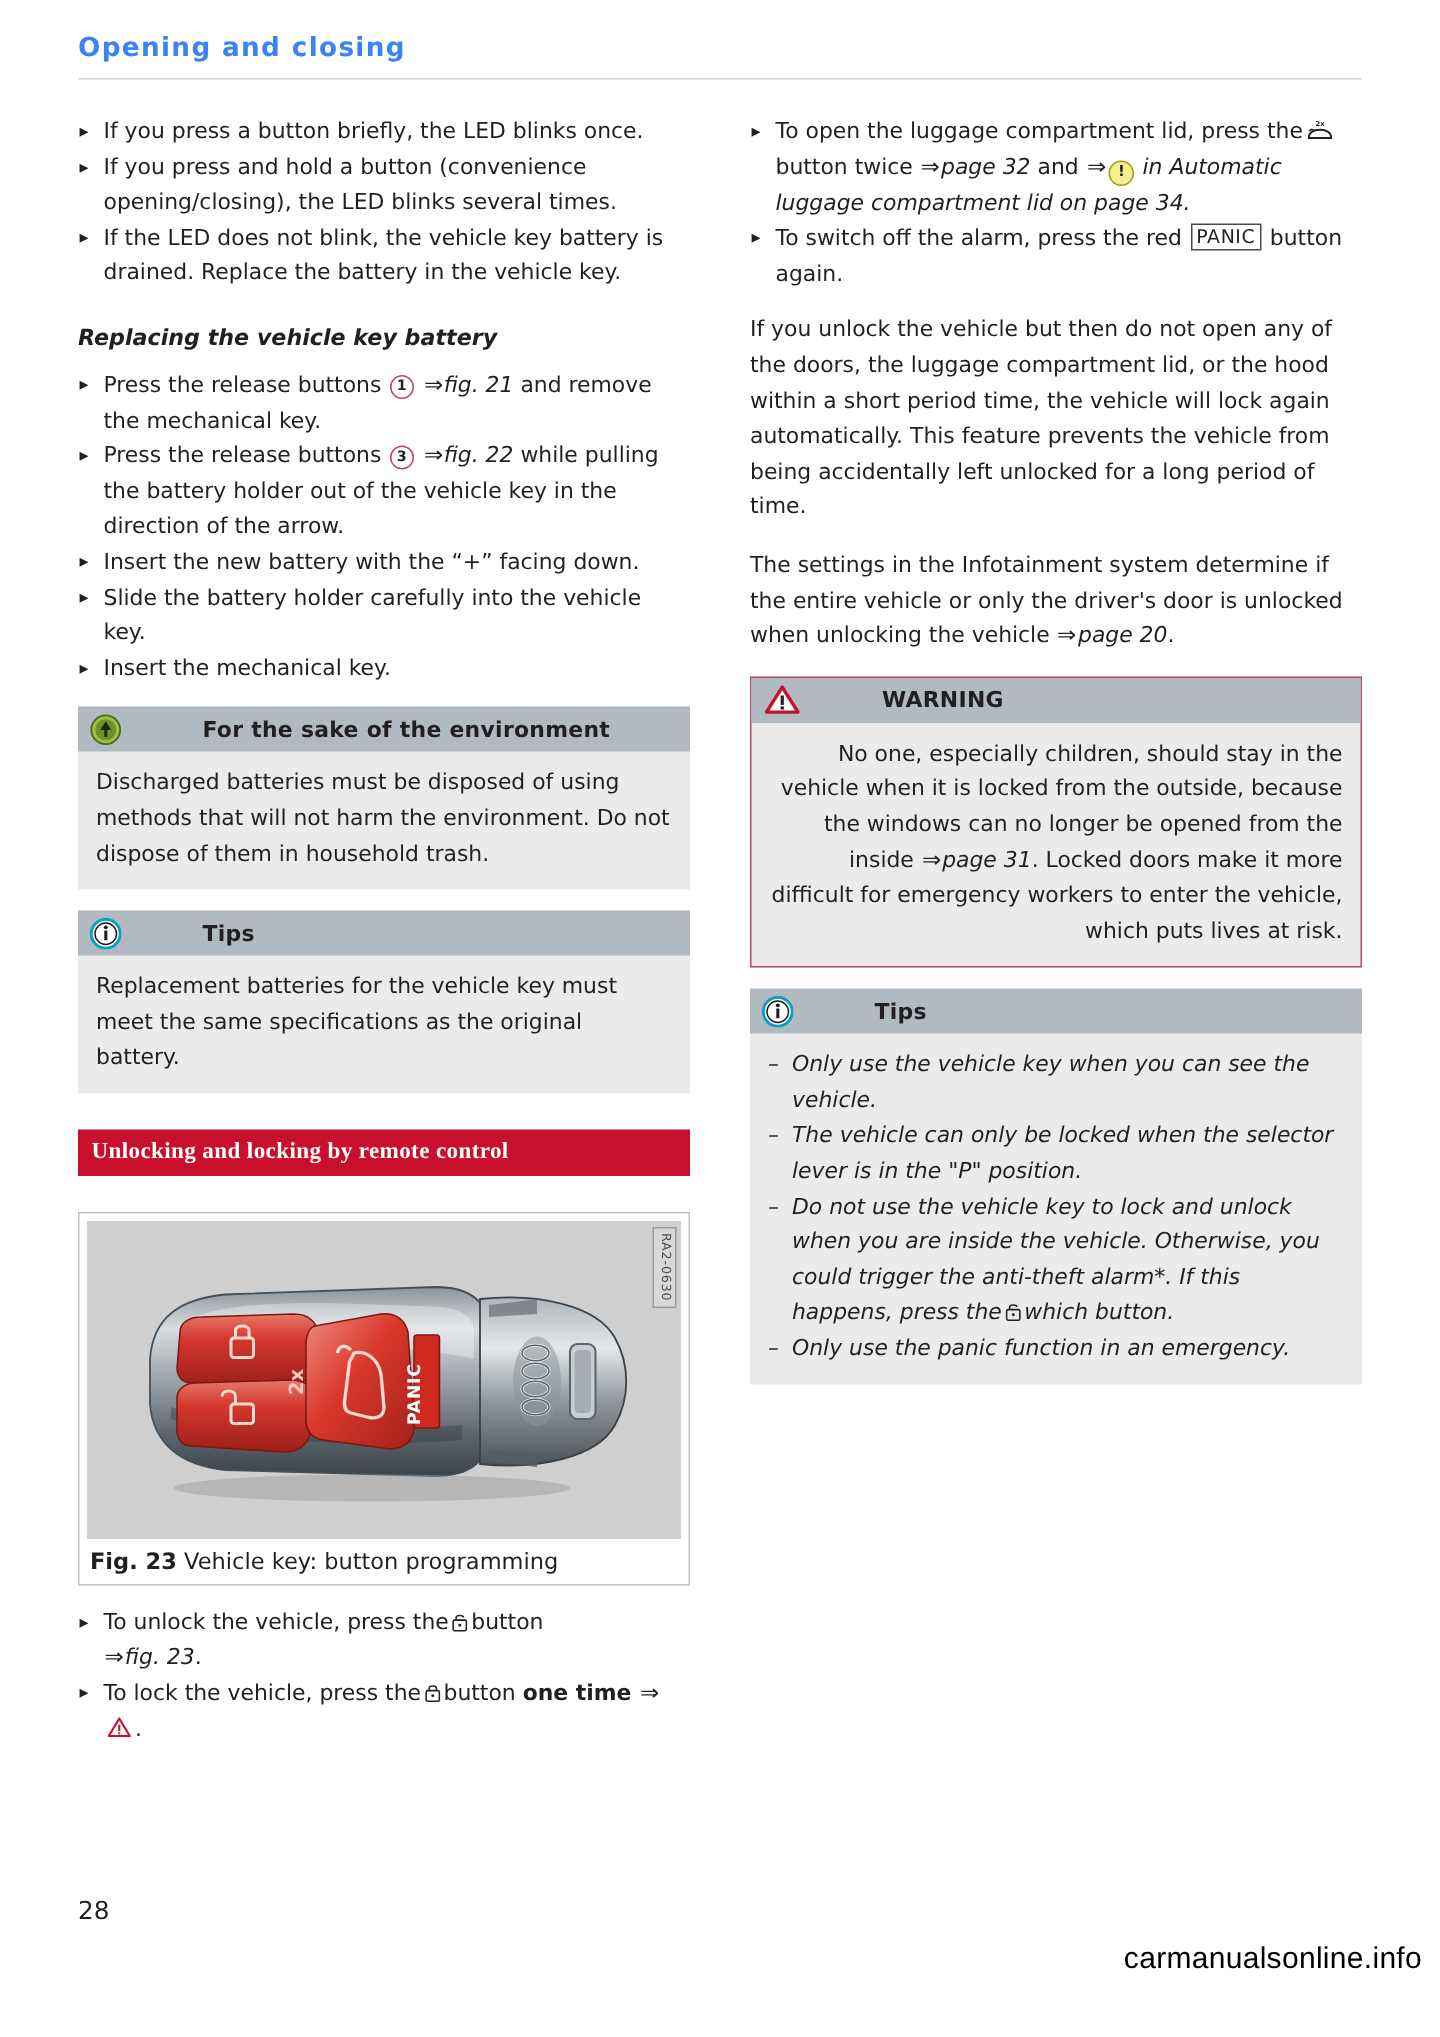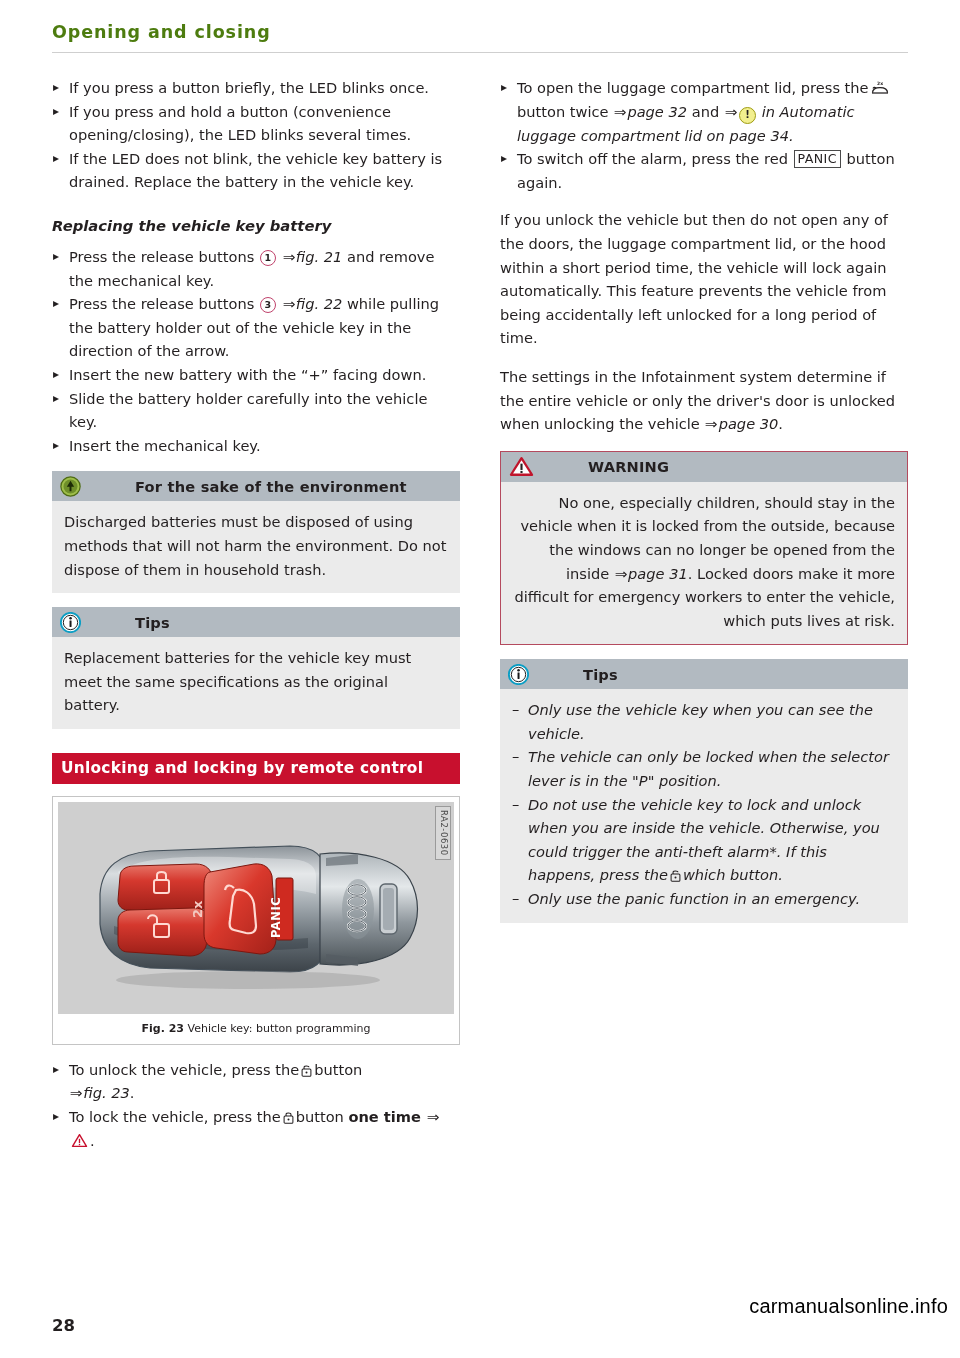--- a/index.html
+++ b/index.html
@@ -17,21 +17,21 @@
     position: absolute;
     left: 0; top: 0;
     width: 960px; height: 1358px;
   }
   .running-head {
     position: absolute;
     left: 52px; top: 22px;
     font-size: 17.5px;
     font-weight: bold;
     letter-spacing: 0.9px;
-    color: #4d7c0f;
+    color: #3b82f6;
   }
   .head-rule {
     position: absolute;
     left: 52px; top: 52px;
     width: 856px; height: 1px;
     background: #cfcfcf;
   }
   .col {
     position: absolute;
     top: 76px;
@@ -190,27 +190,28 @@
   .box-warning .box-hd { background: #b2bac1; }
 
   .ico-env, .ico-info {
     width: 21px; height: 21px;
     flex: 0 0 auto;
   }
   .ico-warn-hd { width: 25px; height: 22px; flex: 0 0 auto; }
 
   
   .sec-banner {
-    margin: 24px 0 12px 0;
+    margin: 24px 0 24px 0;
     background: #c8102e;
     color: #ffffff;
     font-size: 15.4px;
     font-weight: bold;
     letter-spacing: 0.25px;
     padding: 6px 9px 7px 9px;
+    font-family: Liberation Serif, serif;
   }
 
   
   .figure-wrap {
     border: 1px solid #c4c4c4;
     background: #ffffff;
     padding: 5px 5px 0 5px;
     position: relative;
   }
   .fig-img {
@@ -228,32 +229,31 @@
     color: #4a4a4a;
     font-size: 8.4px;
     letter-spacing: 0.6px;
     writing-mode: vertical-rl;
     text-orientation: mixed;
     padding: 3px 1px 3px 0px;
     font-family: "DejaVu Sans", "Liberation Sans", sans-serif;
   }
   .fig-cap {
     padding: 7px 2px 7px 2px;
-    font-size: 11px;
+    font-size: 15px;
     line-height: 16px;
-    text-align: center;
   }
   .fig-cap .fignum { font-weight: bold; }
 
   
   .page-num {
     position: absolute;
-    left: 52px; top: 1316px;
+    left: 52px; top: 1264px;
     font-size: 16.5px;
-    font-weight: bold;
+    font-weight: normal;
   }
   .watermark {
     position: absolute;
     right: 12px; top: 1295px;
     font-size: 20px;
     color: #000000;
     letter-spacing: 0.2px;
     font-family: "Liberation Sans", sans-serif;
   }
 </style>
@@ -459,21 +459,21 @@
         <span>To switch off the alarm, press the red</span>
         <span class="kbd-panic">PANIC</span>
         <span>button again.</span>
       </li>
     </ul>
 
     <p class="body-par" style="margin-top:14px;">If you unlock the vehicle but then do not open any of the doors, the luggage compartment lid, or the hood within a short period time, the vehicle will lock again automatically. This feature prevents the vehicle from being accidentally left unlocked for a long period of time.</p>
 
     <p class="body-par">
       <span>The settings in the Infotainment system determine if the entire vehicle or only the driver's door is unlocked when unlocking the vehicle</span>
-      <span class="ref-arrow">⇒</span><span class="ital">page 30</span><span>.</span>
+      <span class="ref-arrow">⇒</span><span class="ital">page 20</span><span>.</span>
     </p>
 
     <div class="box box-warning">
       <div class="box-hd">
         <svg class="ico-warn-hd" viewBox="0 0 26 23">
           <path d="M13 2.2 L24 19.6 L2 19.6 Z" fill="#ffffff" stroke="#c0152c" stroke-width="2.4" stroke-linejoin="round"></path>
           <rect x="11.9" y="8" width="2.2" height="6.6" fill="#231f20"></rect>
           <rect x="11.9" y="15.6" width="2.2" height="2.2" fill="#231f20"></rect>
         </svg>
         <span class="hd-txt">WARNING</span>

